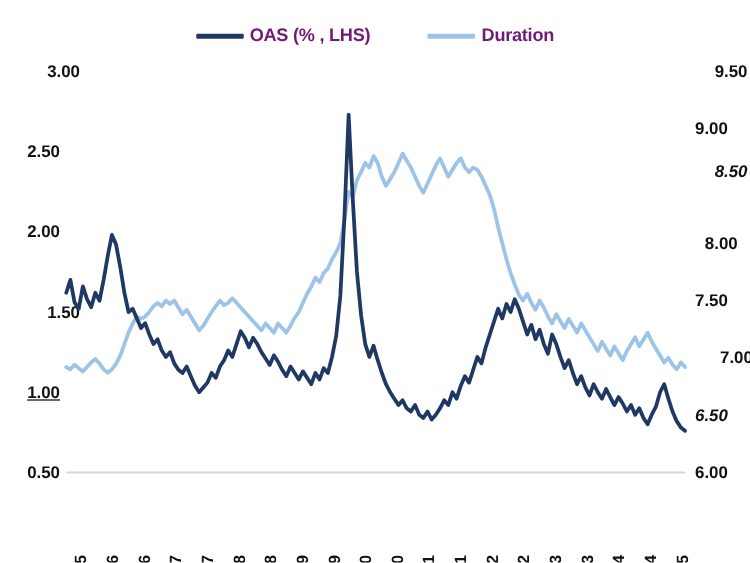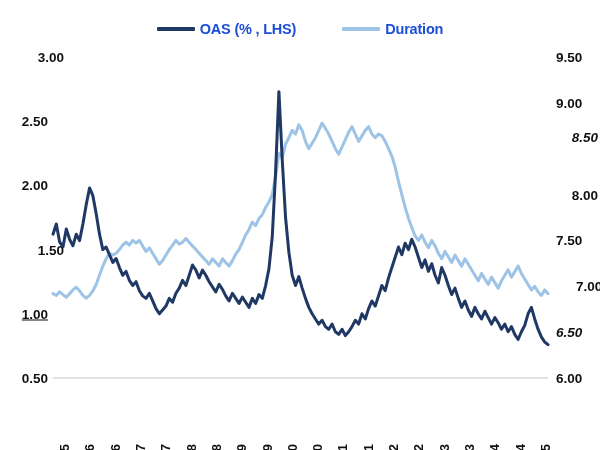--- a/index.html
+++ b/index.html
@@ -38,21 +38,21 @@
   }
   .legend-swatch {
     display: block;
     width: 38px;
     height: 4px;
     border-radius: 1px;
   }
   .legend-label {
     font-size: 14.5px;
     font-weight: bold;
-    color: #1d4ed8;
+    color: #701a75;
     letter-spacing: -0.2px;
     white-space: nowrap;
   }
   .y-tick-text {
     position: absolute;
     transform: translateY(-50%);
     font-size: 13.5px;
     font-weight: bold;
     color: #111111;
     white-space: nowrap;
@@ -99,24 +99,24 @@
       <div class="y-tick-text left" style="position: absolute; top: 249.6px; left: 24px; width: 40px; text-align: right;">1.50</div>
       <div class="y-tick-text left" style="position: absolute; top: 185.4px; left: 8px; width: 40px; text-align: right;">2.00</div>
       <div class="y-tick-text left" style="position: absolute; top: 121.2px; left: 8px; width: 40px; text-align: right;">2.50</div>
       <div class="y-tick-text left" style="position: absolute; top: 57px; left: 24px; width: 40px; text-align: right;">3.00</div>
     </div>
   <div id="y-right-axis">
       <div class="y-tick-text right" style="position: absolute; top: 378px; left: 556px; width: 42px; text-align: left;">6.00</div>
       <div class="y-tick-text right" style="position: absolute; top: 332.143px; left: 556px; width: 42px; text-align: left; font-style: italic;">6.50</div>
       <div class="y-tick-text right" style="position: absolute; top: 286.286px; left: 556px; width: 42px; text-align: left; margin-left: 20px;">7.00</div>
       <div class="y-tick-text right" style="position: absolute; top: 240.429px; left: 556px; width: 42px; text-align: left;">7.50</div>
-      <div class="y-tick-text right" style="position: absolute; top: 194.571px; left: 556px; width: 42px; text-align: right;">8.00</div>
+      <div class="y-tick-text right" style="position: absolute; top: 194.571px; left: 556px; width: 42px; text-align: center;">8.00</div>
       <div class="y-tick-text right" style="position: absolute; top: 137px; left: 556px; width: 42px; text-align: right; font-style: italic;">8.50</div>
       <div class="y-tick-text right" style="position: absolute; top: 102.857px; left: 556px; width: 42px; text-align: left;">9.00</div>
-      <div class="y-tick-text right" style="position: absolute; top: 57px; left: 556px; width: 42px; text-align: left;">9.50</div>
+      <div class="y-tick-text right" style="position: absolute; top: 57px; left: 556px; width: 42px; text-align: right;">9.50</div>
     </div>
 
   <div id="x-axis">
       <div class="x-tick-text" style="left: 57px; top: 444px;">2015</div>
       <div class="x-tick-text" style="left: 82.3158px; top: 444px;">2016</div>
       <div class="x-tick-text" style="left: 107.632px; top: 444px;">2016</div>
       <div class="x-tick-text" style="left: 132.947px; top: 444px;">2017</div>
       <div class="x-tick-text" style="left: 158.263px; top: 444px;">2017</div>
       <div class="x-tick-text" style="left: 183.579px; top: 444px;">2018</div>
       <div class="x-tick-text" style="left: 208.895px; top: 444px;">2018</div>

